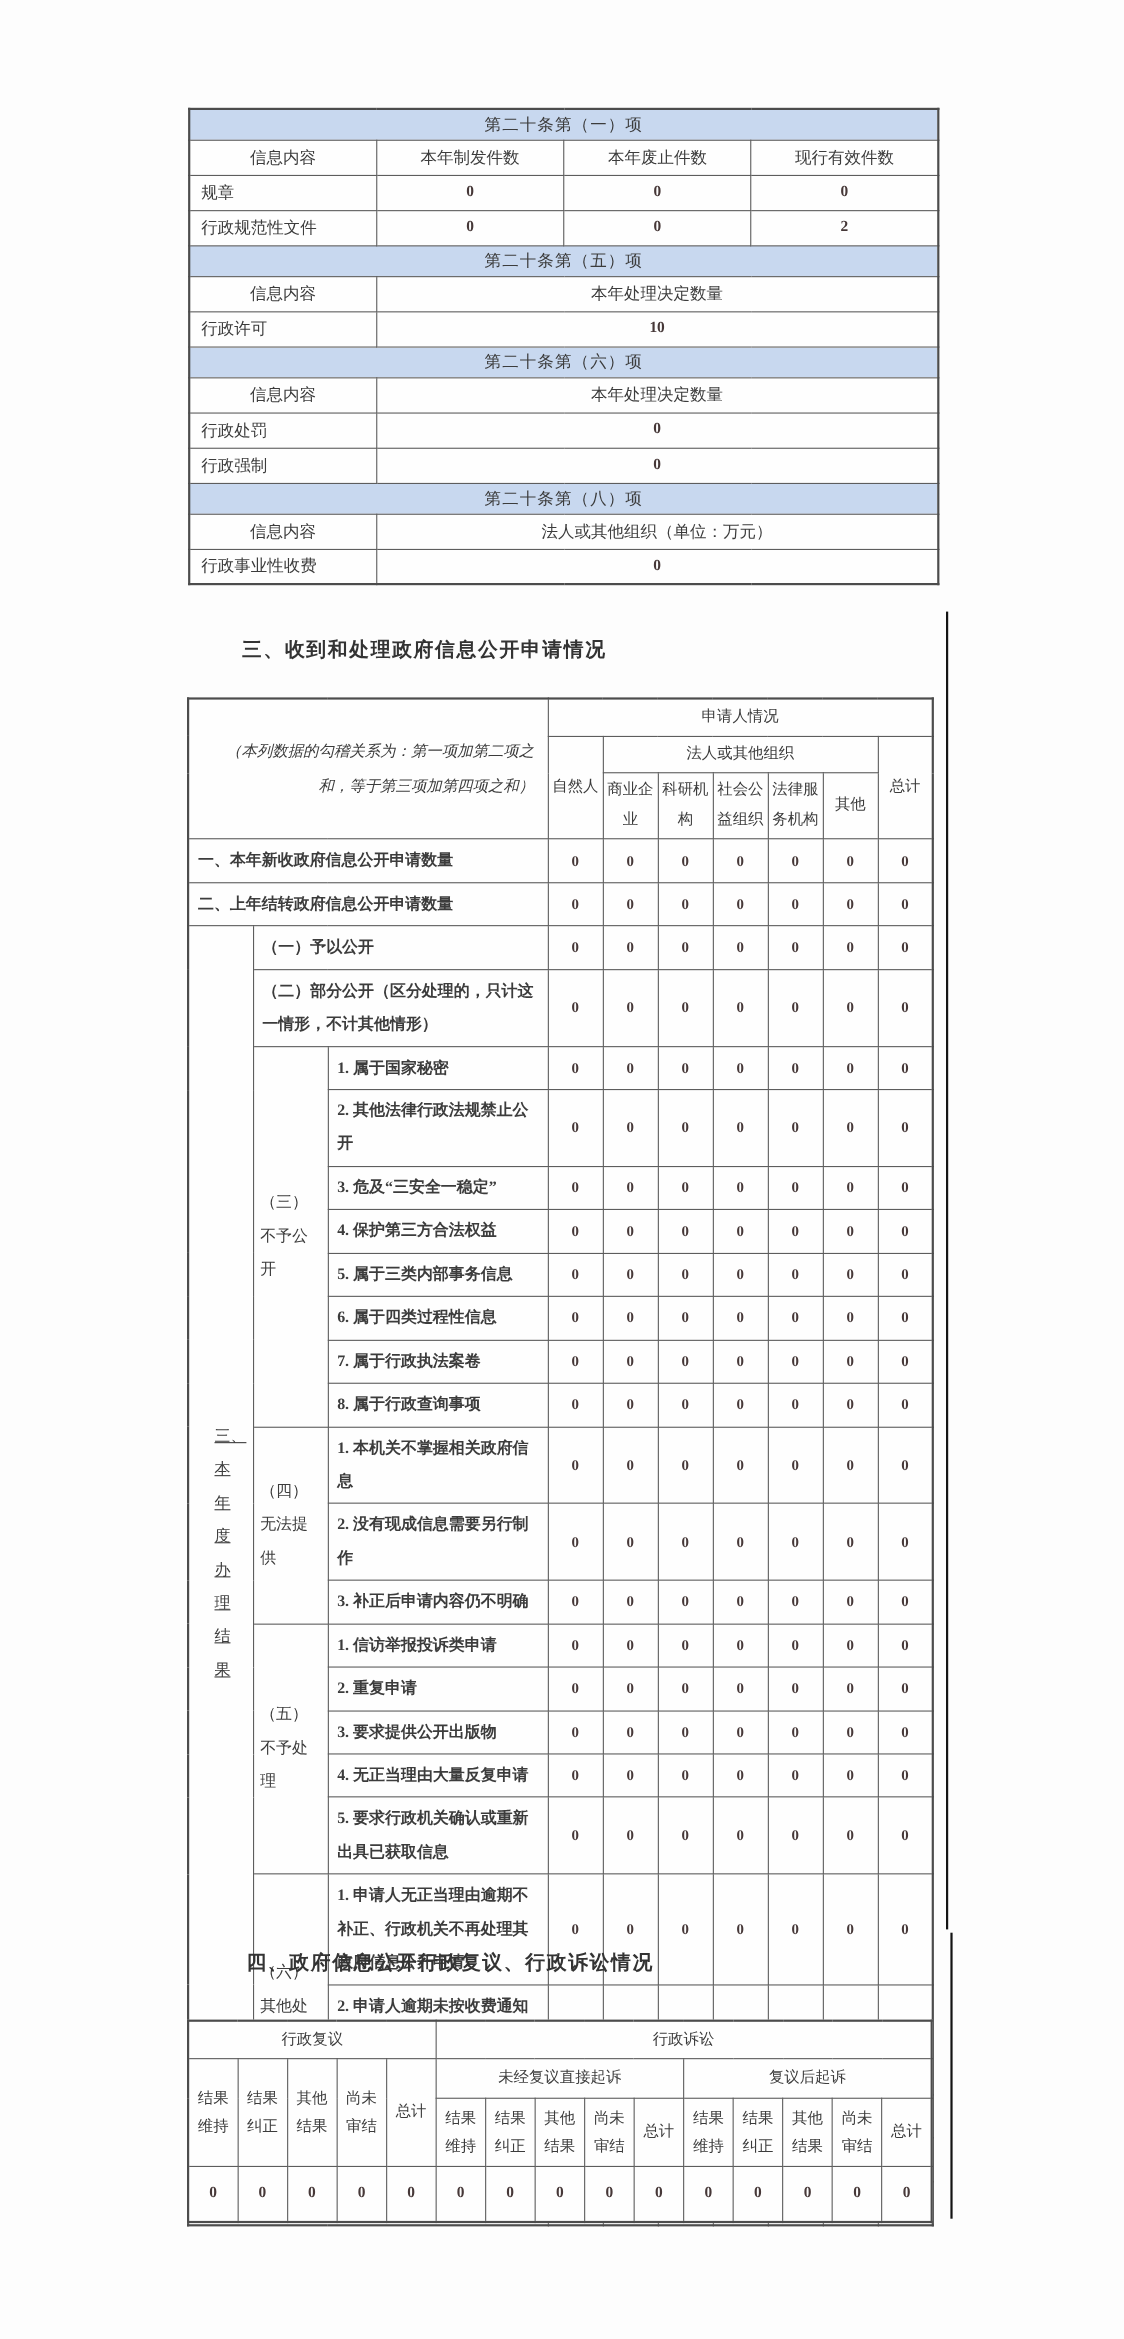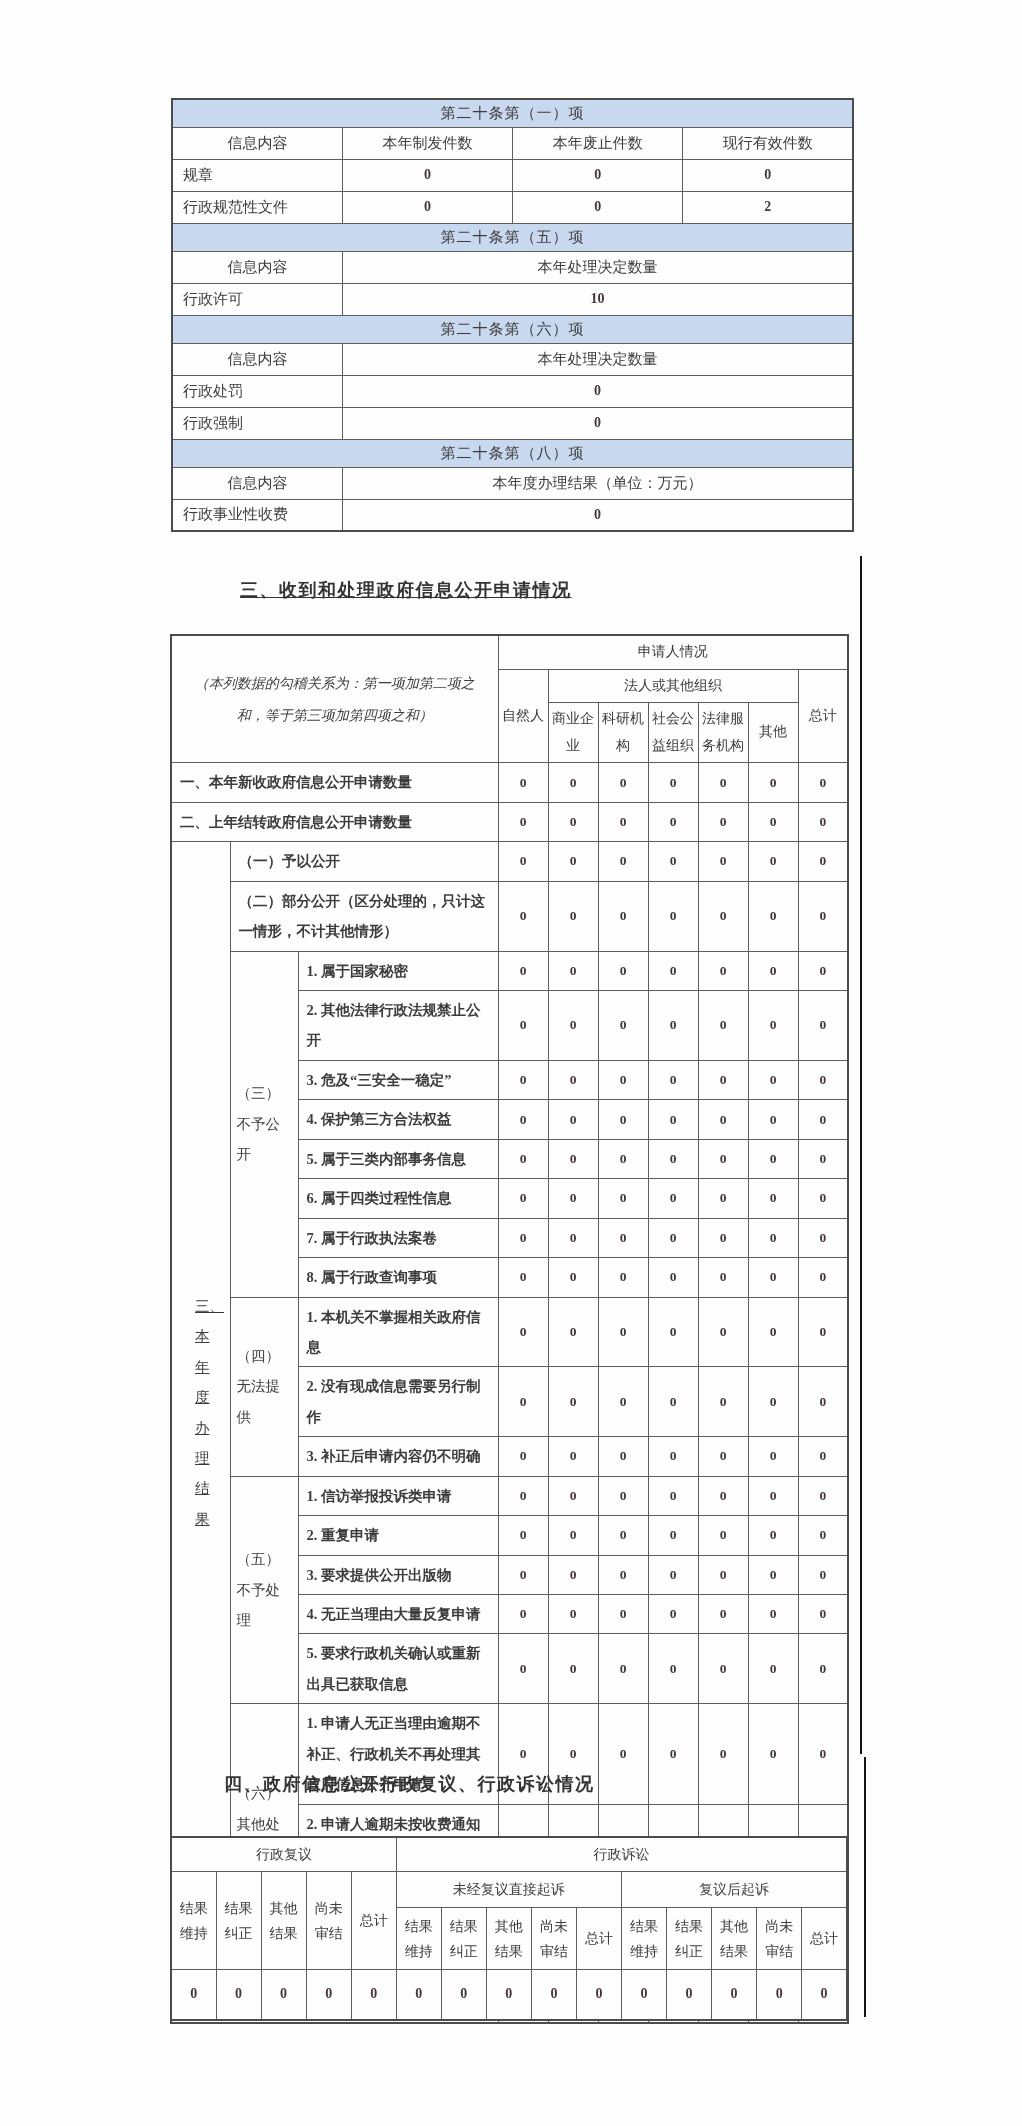--- a/index.html
+++ b/index.html
@@ -22,28 +22,28 @@
   .t20 { position:absolute; left:171px; top:98px; width:683px; border:2px solid #4c4c4c; }
   .t20 tr { height:32px; }
   .t20 tr.band { height:28px; }
   .t20 td.band { background:#c8d8ef; text-align:center; font-size:15px; letter-spacing:1px; }
   .t20 td.chead { text-align:center; font-size:15px; }
   .t20 td.lbl { text-align:left; padding-left:10px; font-size:15px; }
   .num { text-align:center; font-size:14px; font-weight:bold; color:#463838; }
 
   
   .sec-title { position:absolute; font-size:18px; font-weight:bold; color:#333; letter-spacing:1.5px; white-space:nowrap; }
-  #sec3-title { left:240px; top:578px;text-decoration:underline; }
+  #sec3-title { left:220px; top:578px; }
   #sec4-title { left:224px; top:1772px; }
 
   
   .apps { position:absolute; left:170px; top:634px; width:677px; border:2px solid #4c4c4c; }
   .apps tr { height:31px; }
   .apps th { font-size:14px; line-height:1.9; padding:3px 2px; }
-  .apps td.note { font-style:italic; font-size:14px; text-align:center; padding:8px 12px; line-height:2.3; font-family:"DejaVu Serif","Liberation Serif",serif; }
+  .apps td.note { font-style:italic; font-size:14px; text-align:right; padding:8px 12px; line-height:2.3; font-family:"DejaVu Serif","Liberation Serif",serif; }
   .apps td.lbl { text-align:left; padding:4px 8px; font-size:14.5px; line-height:2.1;font-weight:bold; }
   .apps td.vlab { text-align:left; padding:4px 23px; font-size:14.5px; line-height:2.1; vertical-align:middle;text-decoration:underline; }
   .apps td.glab { text-align:left; padding:4px 6px; font-size:14.5px; line-height:2.1; vertical-align:middle; }
   .apps td.num { font-size:13.5px; }
 
   
   .rl { position:absolute; left:170px; top:1836px; width:678px; border:2px solid #4c4c4c; }
   .rl th { text-align:center; font-size:14px; line-height:1.8; padding:4px 2px; }
   .rl tr.h1 { height:30px; }
   .rl tr.h2 { height:36px; }
@@ -116,21 +116,21 @@
     <tr>
       <td class="lbl">行政强制</td>
       <td class="num" colspan="3">0</td>
     </tr>
 
     <tr class="band">
       <td class="band" colspan="4">第二十条第（八）项</td>
     </tr>
     <tr>
       <td class="chead">信息内容</td>
-      <td class="chead" colspan="3">本年度办理结果（单位：万元）</td>
+      <td class="chead" colspan="3">法人或其他组织（单位：万元）</td>
     </tr>
     <tr>
       <td class="lbl">行政事业性收费</td>
       <td class="num" colspan="3">0</td>
     </tr>
   </tbody>
     </table>
 
   <div class="sec-title" id="sec3-title">三、收到和处理政府信息公开申请情况</div>
 

